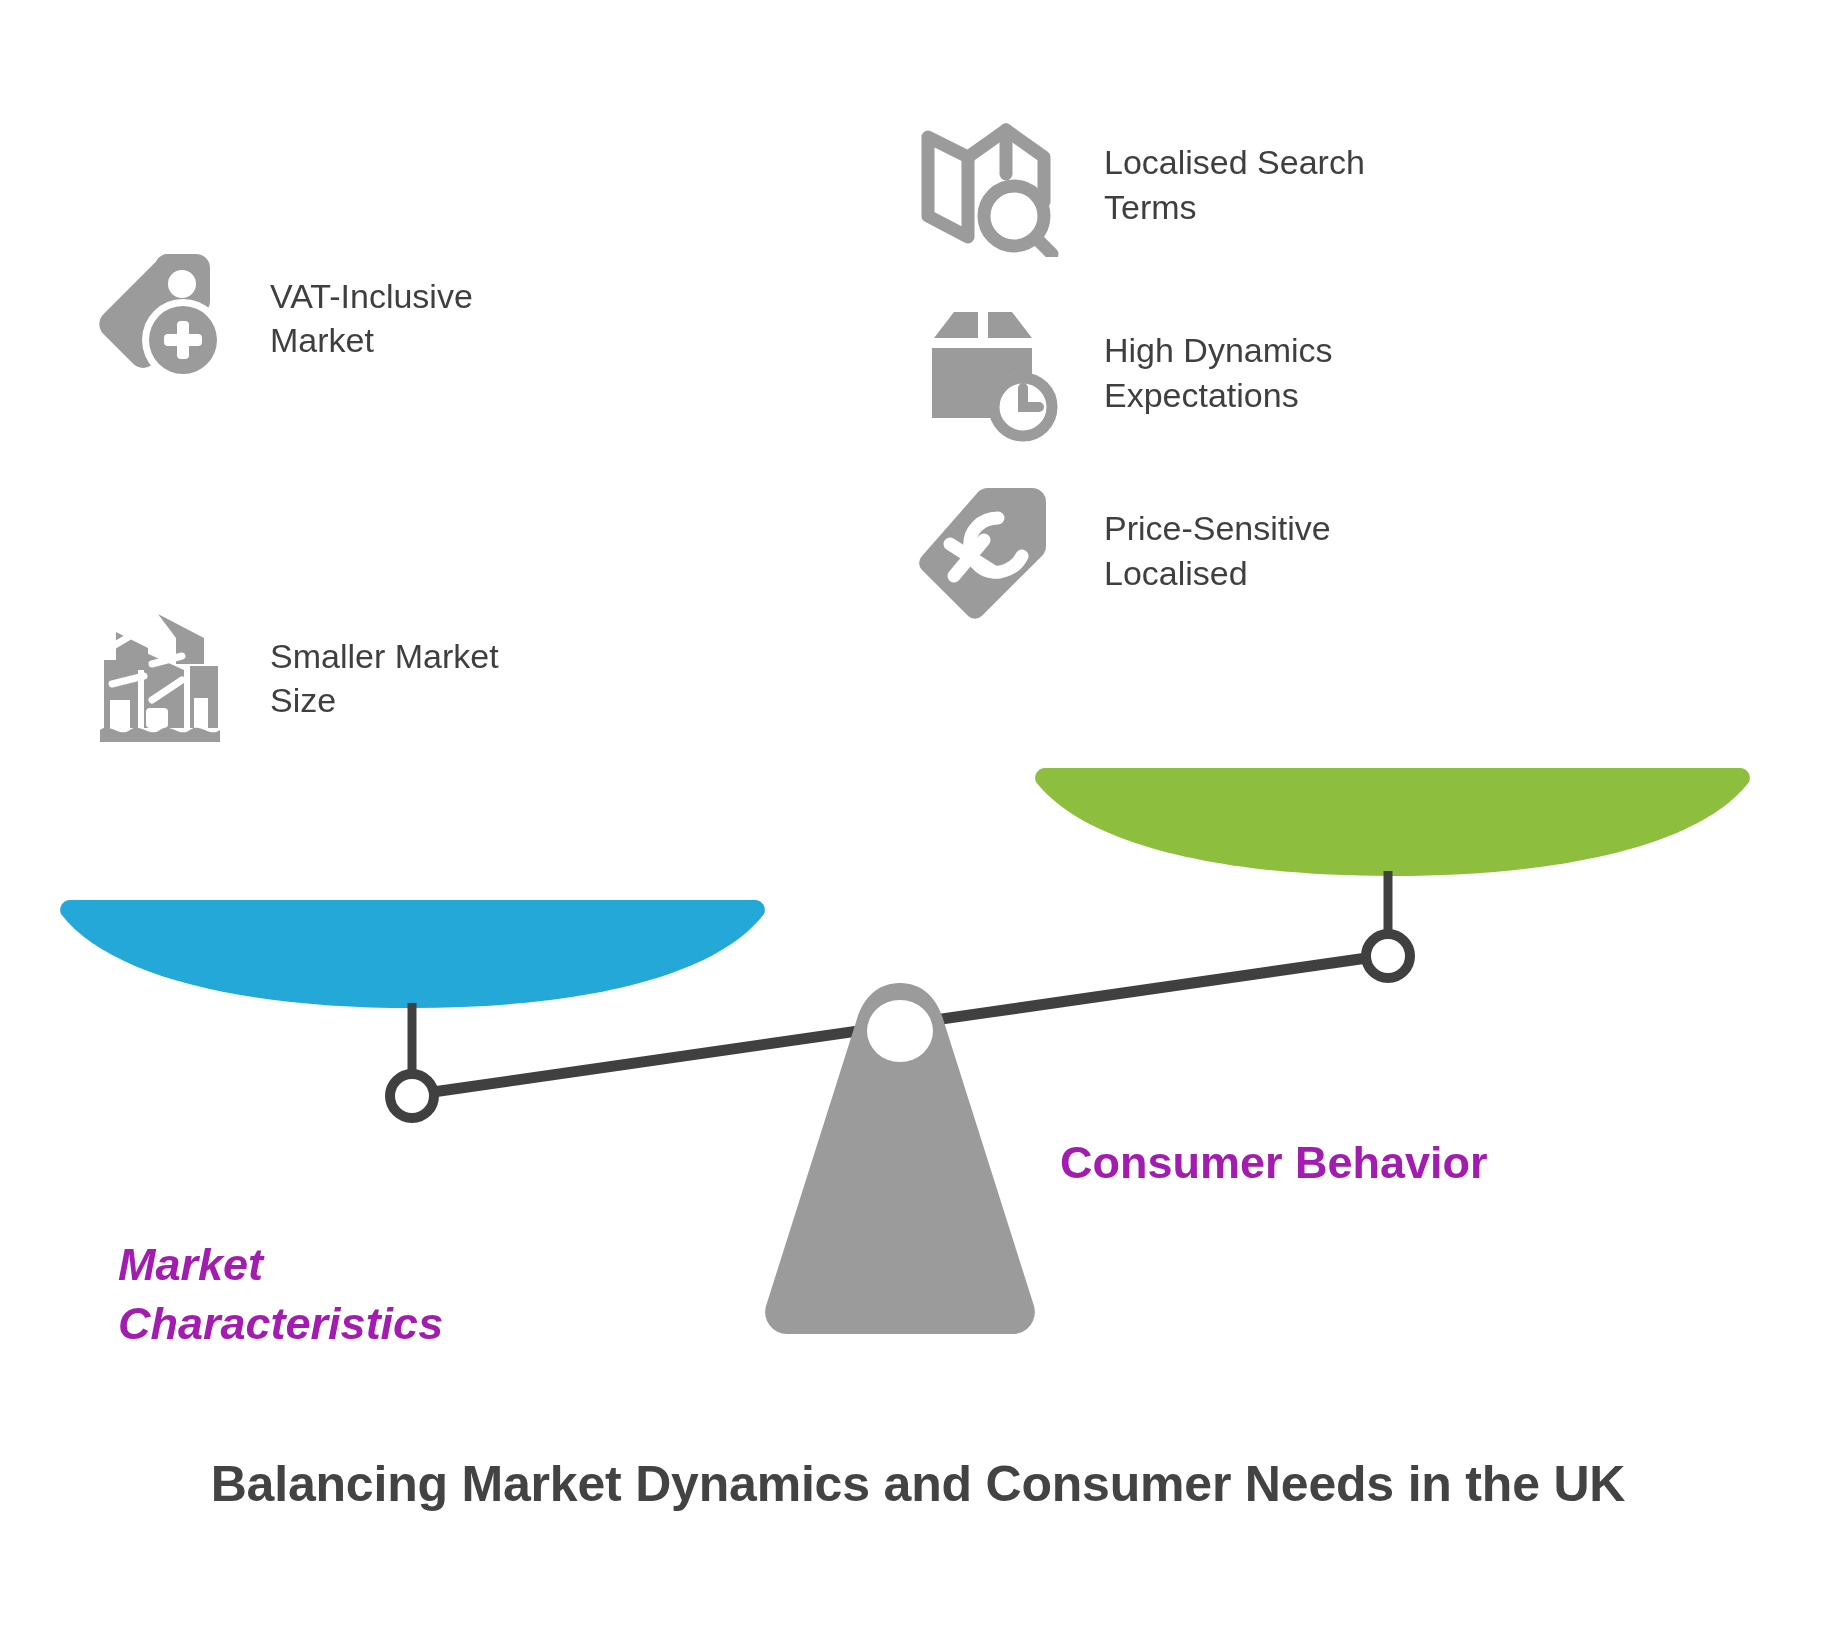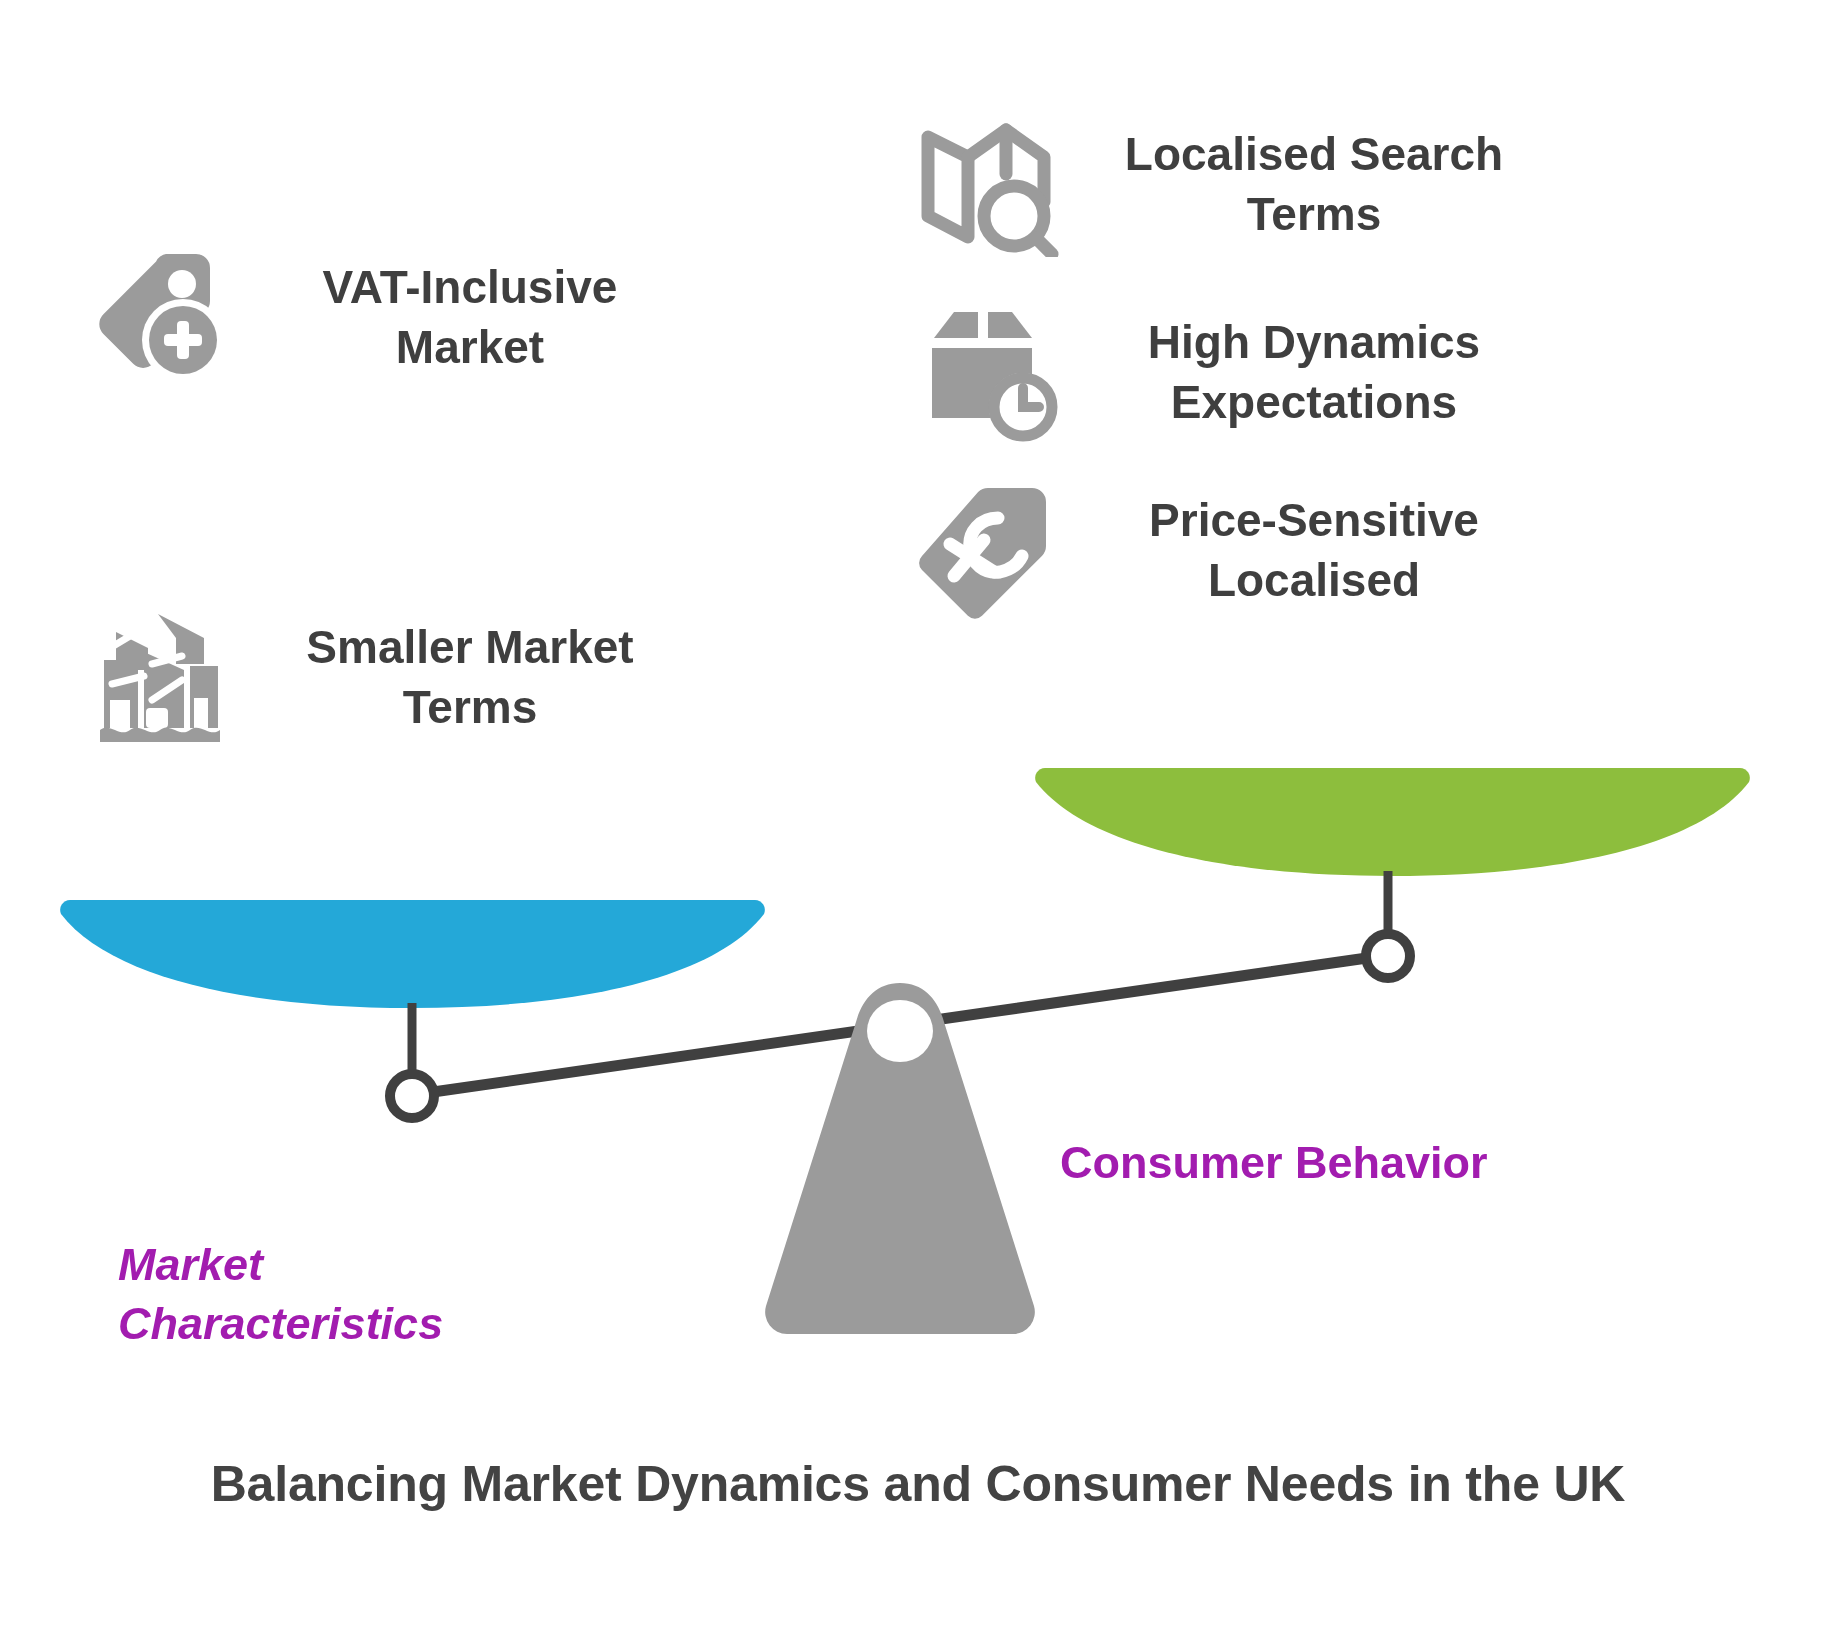--- a/index.html
+++ b/index.html
@@ -24,25 +24,25 @@
     display: flex;
     align-items: center;
   }
   .feature .ficon {
     flex: 0 0 auto;
     display: flex;
     align-items: center;
     justify-content: center;
   }
   .feature .flabel {
-    font-size: 46px;
+    font-size: 34px;
     line-height: 1.30;
     color: #3f3f3f;
-    font-weight: 700;
-    text-align: center;
+    font-weight: 400;
+    text-align: left;
     white-space: pre-line;
   }
 
   
   .left-feature .flabel  { margin-left: 34px; width: 400px; }
   
   .right-feature .flabel { margin-left: 34px; width: 420px; }
 
   
   #scale-svg {
@@ -124,21 +124,21 @@
           <rect x="24" y="92" width="20" height="28"></rect>
           <rect x="60" y="100" width="22" height="20" rx="4"></rect>
           <rect x="108" y="90" width="14" height="30"></rect>
         </g>
         <g fill="#9B9B9B">
           <path d="M14 122 C24 114 34 130 44 122 C54 114 64 130 74 122 C84 114 94 130 104 122 C114 114 124 130 134 122 L134 134 L14 134 Z"></path>
         </g>
       </svg>
     </span>
     <span class="flabel">Smaller Market
-Terms</span>
+Size</span>
   </div>
 
   <div class="feature right-feature" style="left:910px; top:112px;">
     <span class="ficon">
       <svg width="160" height="145" viewBox="0 0 160 145" aria-hidden="true">
         <g fill="none" stroke="#9B9B9B" stroke-width="13" stroke-linecap="round" stroke-linejoin="round">
           <path d="M18 25 L58 45 L58 125 L18 104 Z"></path>
           <path d="M58 45 L96 18 L134 45 L134 90"></path>
           <path d="M96 18 L96 62"></path>
           <circle cx="104" cy="104" r="30"></circle>

